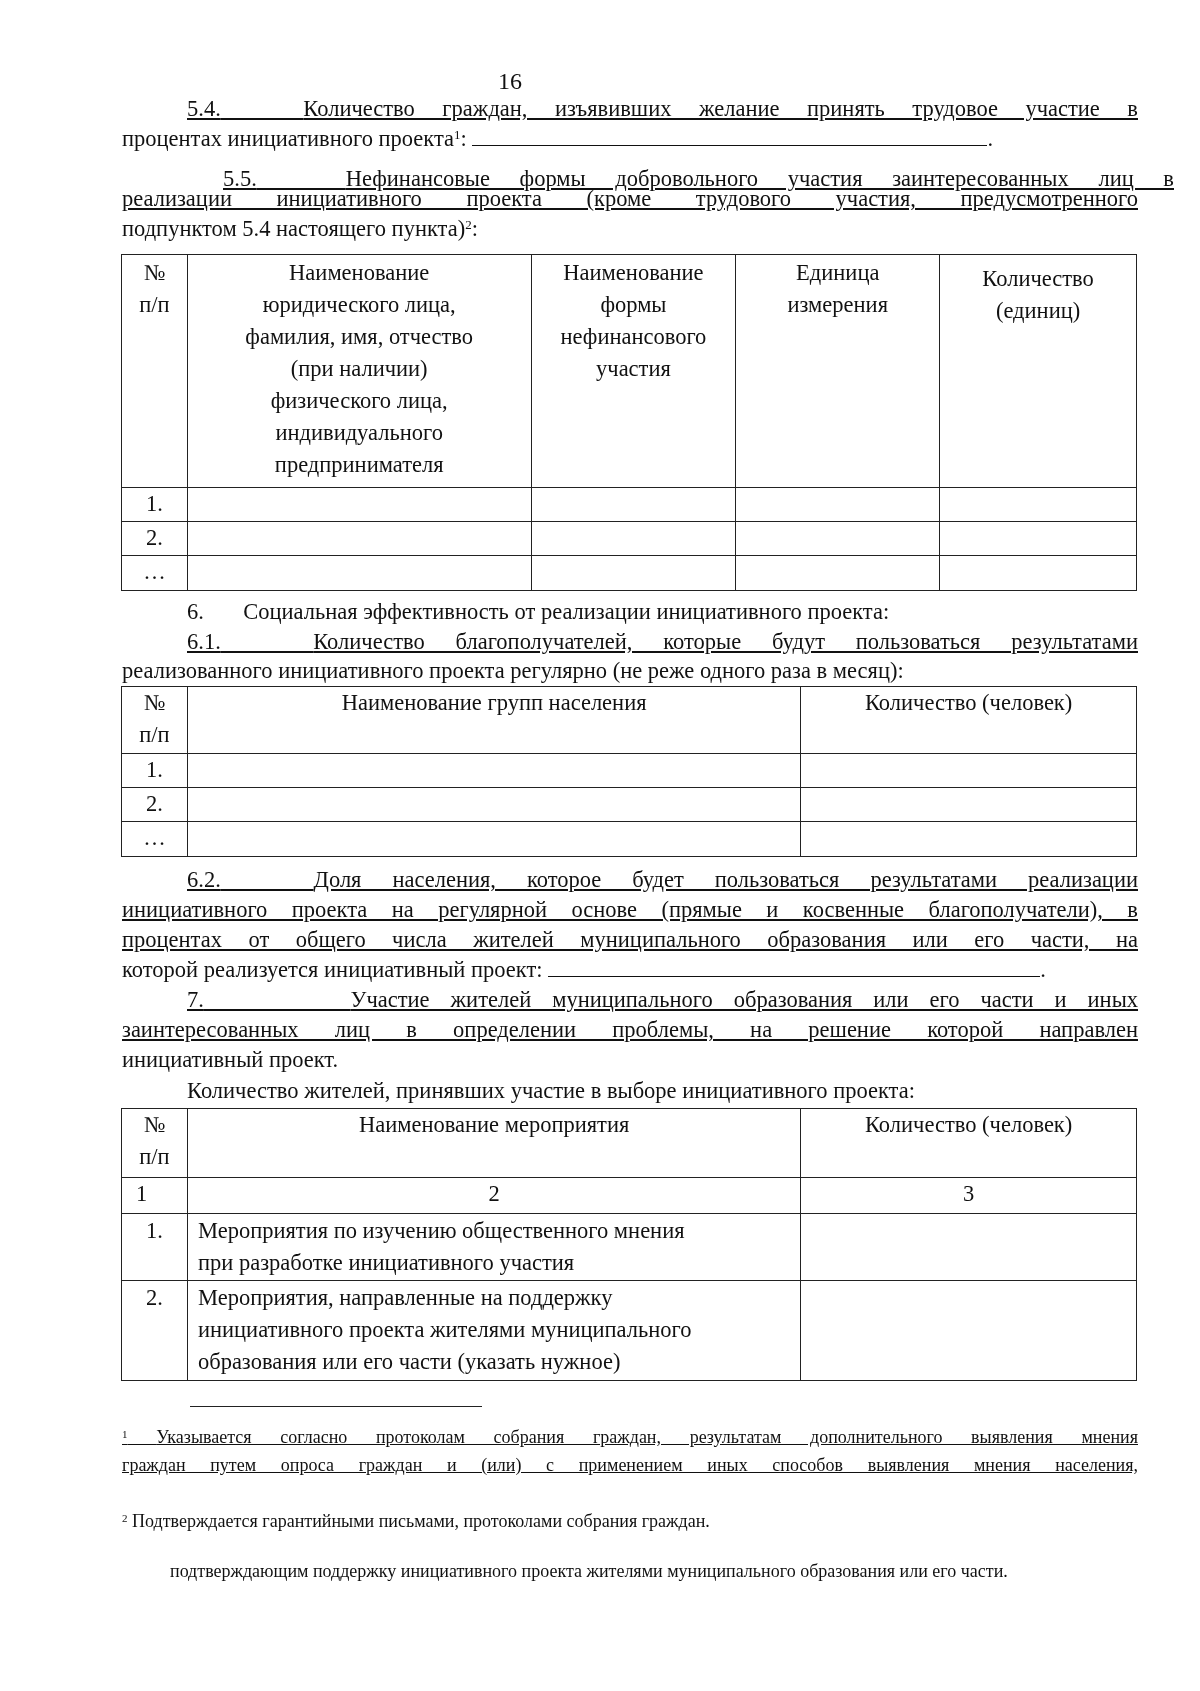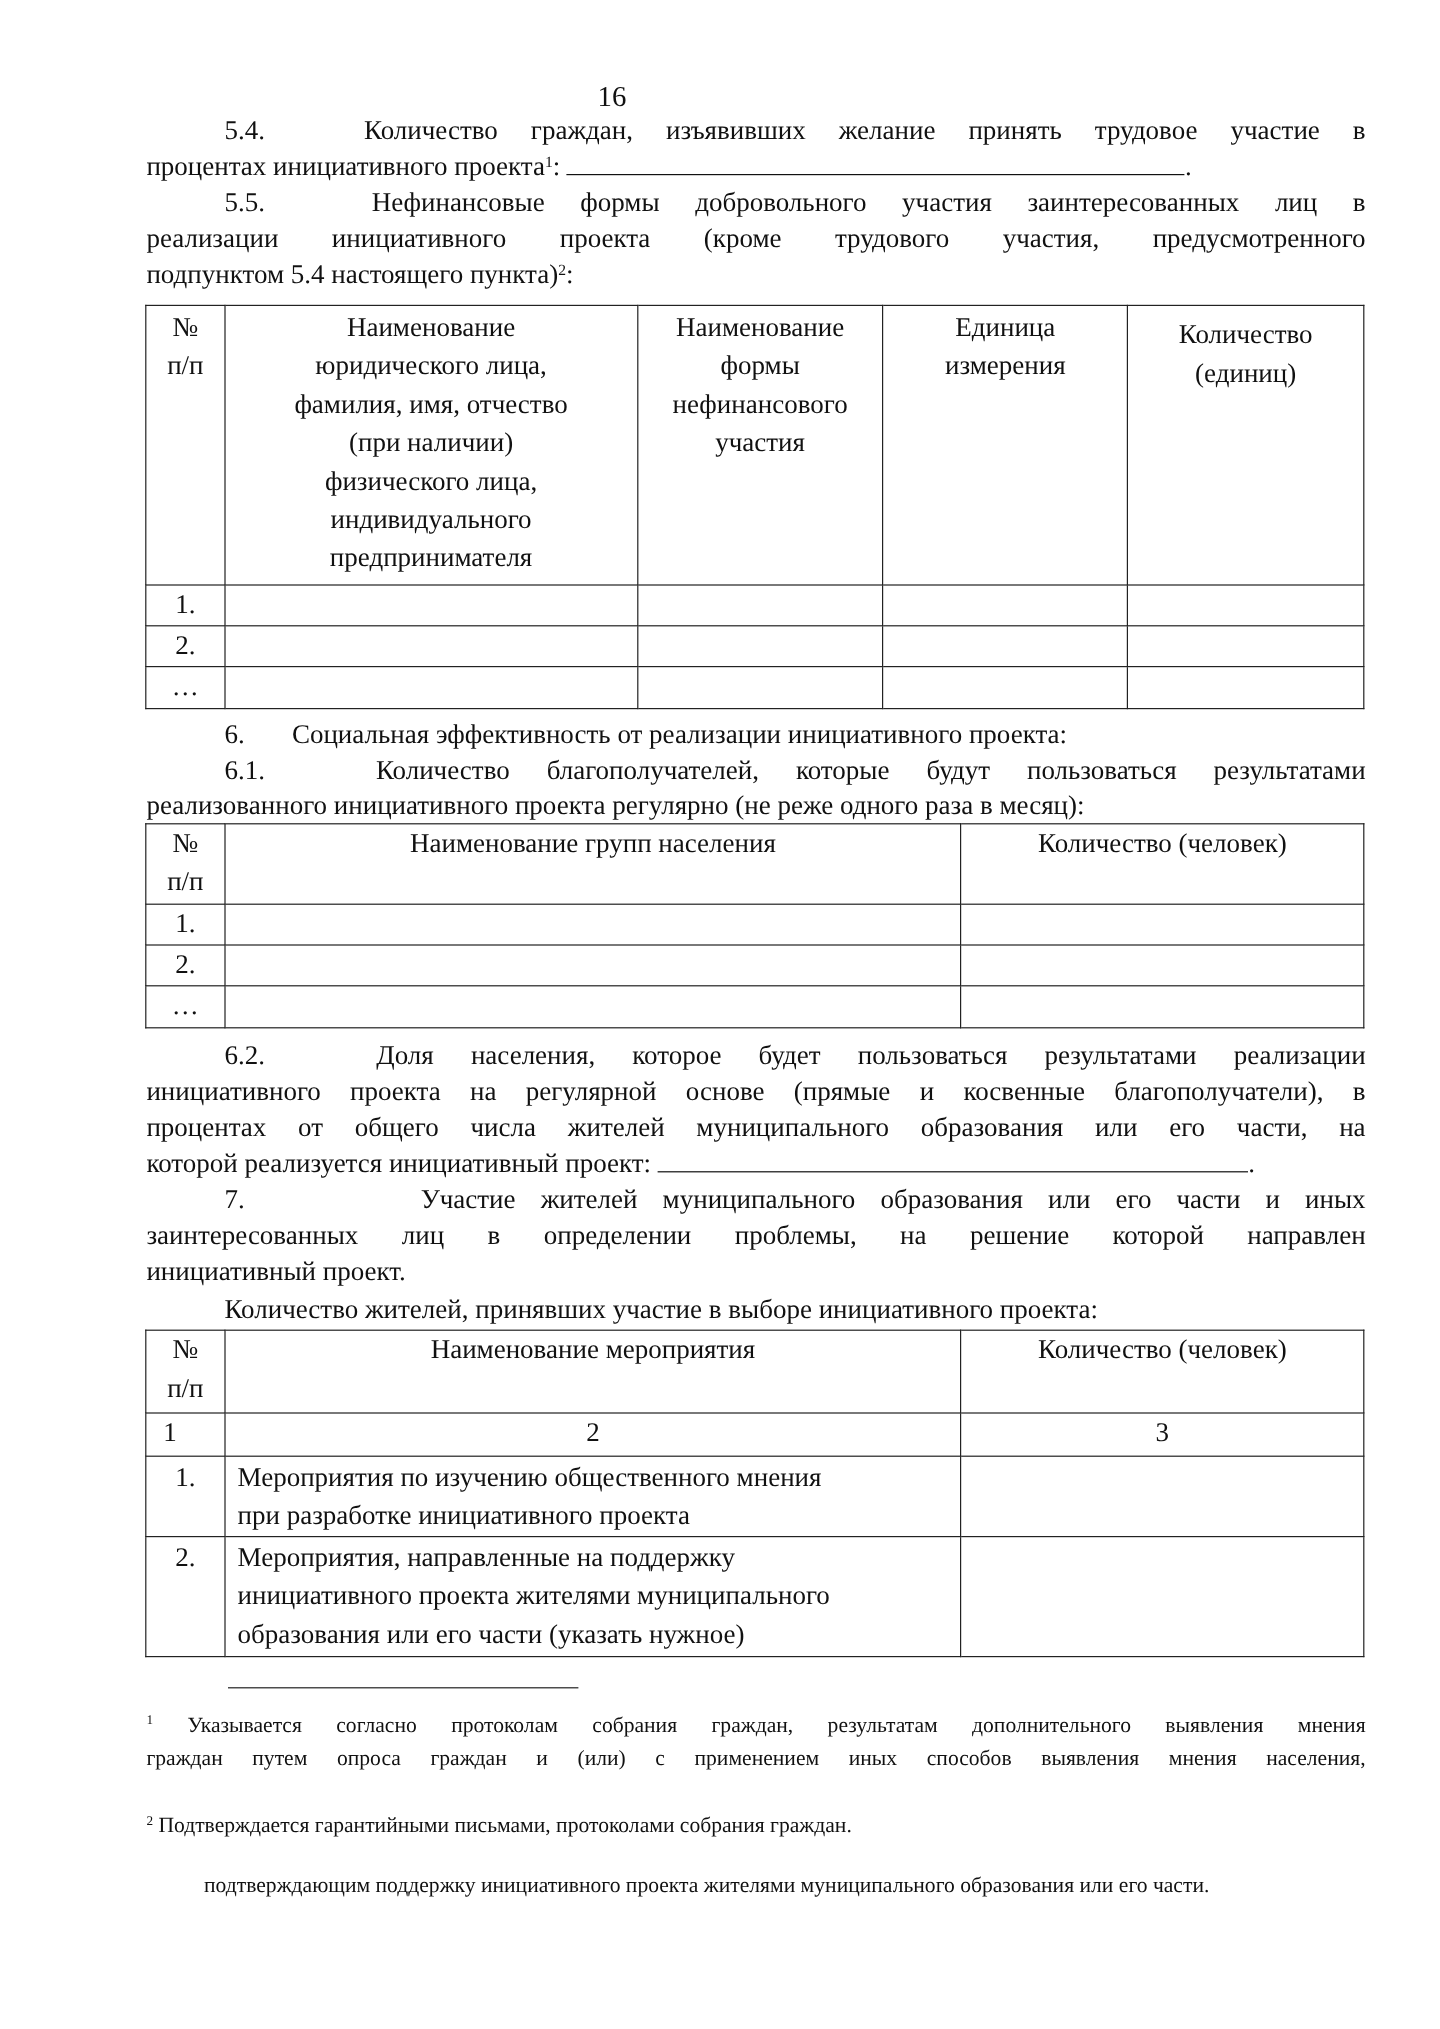--- a/index.html
+++ b/index.html
@@ -1,21 +1,21 @@
 <!DOCTYPE html>
 <html><head>
 <meta charset="utf-8">
 <style>
   html, body { margin: 0; padding: 0; background: #ffffff; }
   body { width: 1200px; height: 1691px; position: relative; overflow: hidden;
          font-family: "Liberation Serif", "DejaVu Serif", serif; color: #111; }
   .page { position: absolute; left: 0; top: 0; width: 1200px; height: 1691px; }
   .pnum { position: absolute; left: 0; width: 1020px; top: 68px; text-align: center; font-size: 24px; }
   .line { position: absolute; left: 122px; width: 1016px; font-size: 22.5px; line-height: 30px; white-space: nowrap; }
-  .just { text-align: justify; text-align-last: justify; }
+  .just { text-align: justify; text-align-last: justify; text-decoration: underline; }
   .ind { left: 187px; width: 951px; }
   .blank { display: inline-block; border-bottom: 1.5px solid #111; height: 20px; vertical-align: baseline; }
   sup { font-size: 13px; vertical-align: top; position: relative; top: -4px; }
   table.grid { position: absolute; border-collapse: collapse; font-size: 22.5px; line-height: 32px; }
   table.grid td { border: 1.6px solid #222; padding: 0; vertical-align: top; text-align: center; }
   .fn-rule { position: absolute; left: 190px; top: 1406px; width: 292px; border-top: 1.6px solid #222; }
   .fn { position: absolute; left: 122px; width: 1016px; font-size: 18px; line-height: 28px; white-space: nowrap; }
   .fn sup { font-size: 11px; top: -3px; }
 </style>
 </head>
@@ -26,21 +26,21 @@
   <div class="pnum">16</div>
 
   <div class="line just ind" style="top:94px;">
     <span>5.4.</span>&nbsp;&nbsp;&nbsp;<span>Количество граждан, изъявивших желание принять трудовое участие в</span>
   </div>
   <div class="line" style="top:124px;">
     <span>процентах инициативного проекта</span><sup>1</sup><span>:</span>
     <span class="blank" style="width:515px;"></span><span>.</span>
   </div>
 
-  <div class="line just ind" style="top:154px;">
+  <div class="line just ind" style="top:164px;margin-left:36px;">
     <span>5.5.</span>&nbsp;&nbsp;&nbsp;<span>Нефинансовые формы добровольного участия заинтересованных лиц в</span>
   </div>
   <div class="line just" style="top:184px;">реализации инициативного проекта (кроме трудового участия, предусмотренного</div>
   <div class="line" style="top:214px;">
     <span>подпунктом 5.4 настоящего пункта)</span><sup>2</sup><span>:</span>
   </div>
 
   <table class="grid" style="left:121px; top:254px; width:1016px;">
     <colgroup>
         <col style="width:66px">
@@ -179,21 +179,21 @@
     </tr>
     <tr style="height:36px;">
       <td style="text-align:left; padding-left:14px;">1</td>
       <td>2</td>
       <td>3</td>
     </tr>
     <tr style="height:67px;">
       <td style="padding-top:1px;">1.</td>
       <td style="text-align:left; padding-left:10px; padding-top:1px;">
         <div>Мероприятия по изучению общественного мнения</div>
-        <div>при разработке инициативного проекта</div>
+        <div>при разработке инициативного участия</div>
       </td>
       <td></td>
     </tr>
     <tr style="height:100px;">
       <td style="padding-top:1px;">2.</td>
       <td style="text-align:left; padding-left:10px; padding-top:1px;">
         <div>Мероприятия, направленные на поддержку</div>
         <div>инициативного проекта жителями муниципального</div>
         <div>образования или его части (указать нужное)</div>
       </td>

